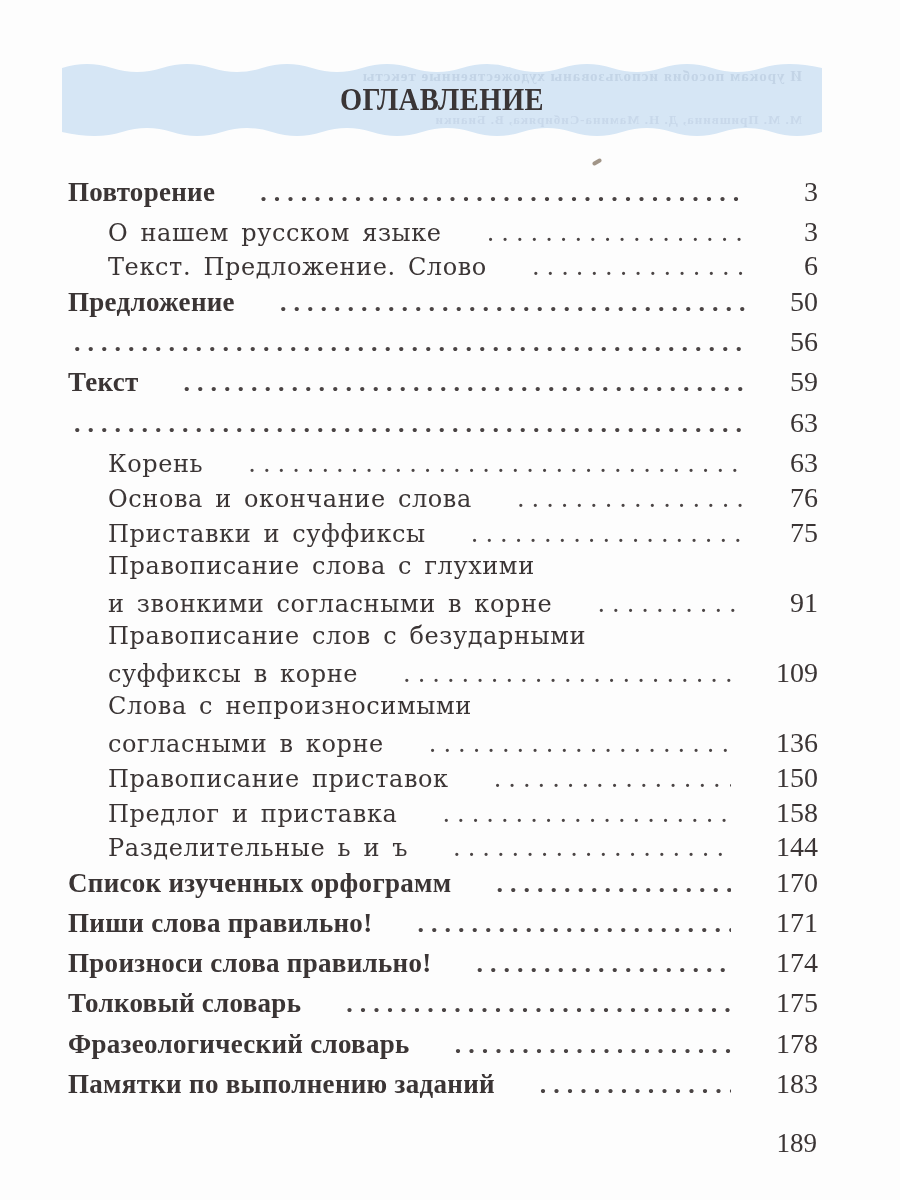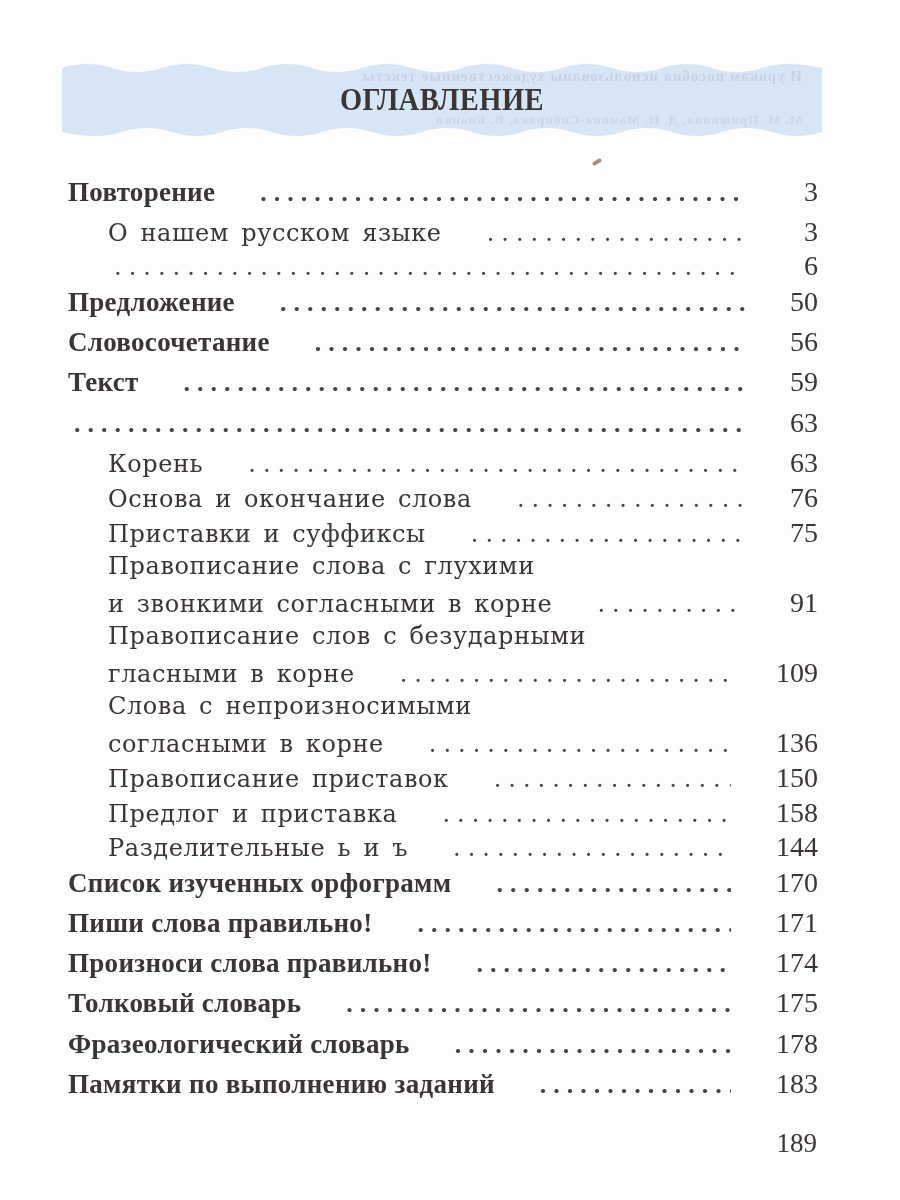--- a/index.html
+++ b/index.html
@@ -80,30 +80,30 @@
     <span class="label">Повторение</span>
     <span class="dots">................................................................</span>
     <span class="page">3</span>
   </div>
   <div class="row sub" style="top:216px">
     <span class="label">О нашем русском языке</span>
     <span class="dots">................................................................</span>
     <span class="page">3</span>
   </div>
   <div class="row sub" style="top:250px">
+    <span class="label">Текст. Предложение. Слово</span>
     <span class="dots">................................................................</span>
     <span class="page">6</span>
   </div>
   <div class="row main" style="top:286px">
     <span class="label">Предложение</span>
     <span class="dots">................................................................</span>
     <span class="page">50</span>
   </div>
   <div class="row main" style="top:326px">
-    <span class="label">Словосочетание</span>
     <span class="dots">................................................................</span>
     <span class="page">56</span>
   </div>
   <div class="row main" style="top:366px">
     <span class="label">Текст</span>
     <span class="dots">................................................................</span>
     <span class="page">59</span>
   </div>
   <div class="row main" style="top:407px">
     <span class="dots">................................................................</span>
@@ -133,21 +133,21 @@
     <span class="label">и звонкими согласными в корне</span>
     <span class="dots">................................................................</span>
     <span class="page">91</span>
   </div>
   <div class="row sub nodots" style="top:622px">
     <span class="label">Правописание слов с безударными</span>
     <span class="dots"></span>
     <span class="page"></span>
   </div>
   <div class="row sub" style="top:657px">
-    <span class="label">гласными в корне</span>
+    <span class="label">суффиксы в корне</span>
     <span class="dots">................................................................</span>
     <span class="page">109</span>
   </div>
   <div class="row sub nodots" style="top:692px">
     <span class="label">Слова с непроизносимыми</span>
     <span class="dots"></span>
     <span class="page"></span>
   </div>
   <div class="row sub" style="top:727px">
     <span class="label">согласными в корне</span>

